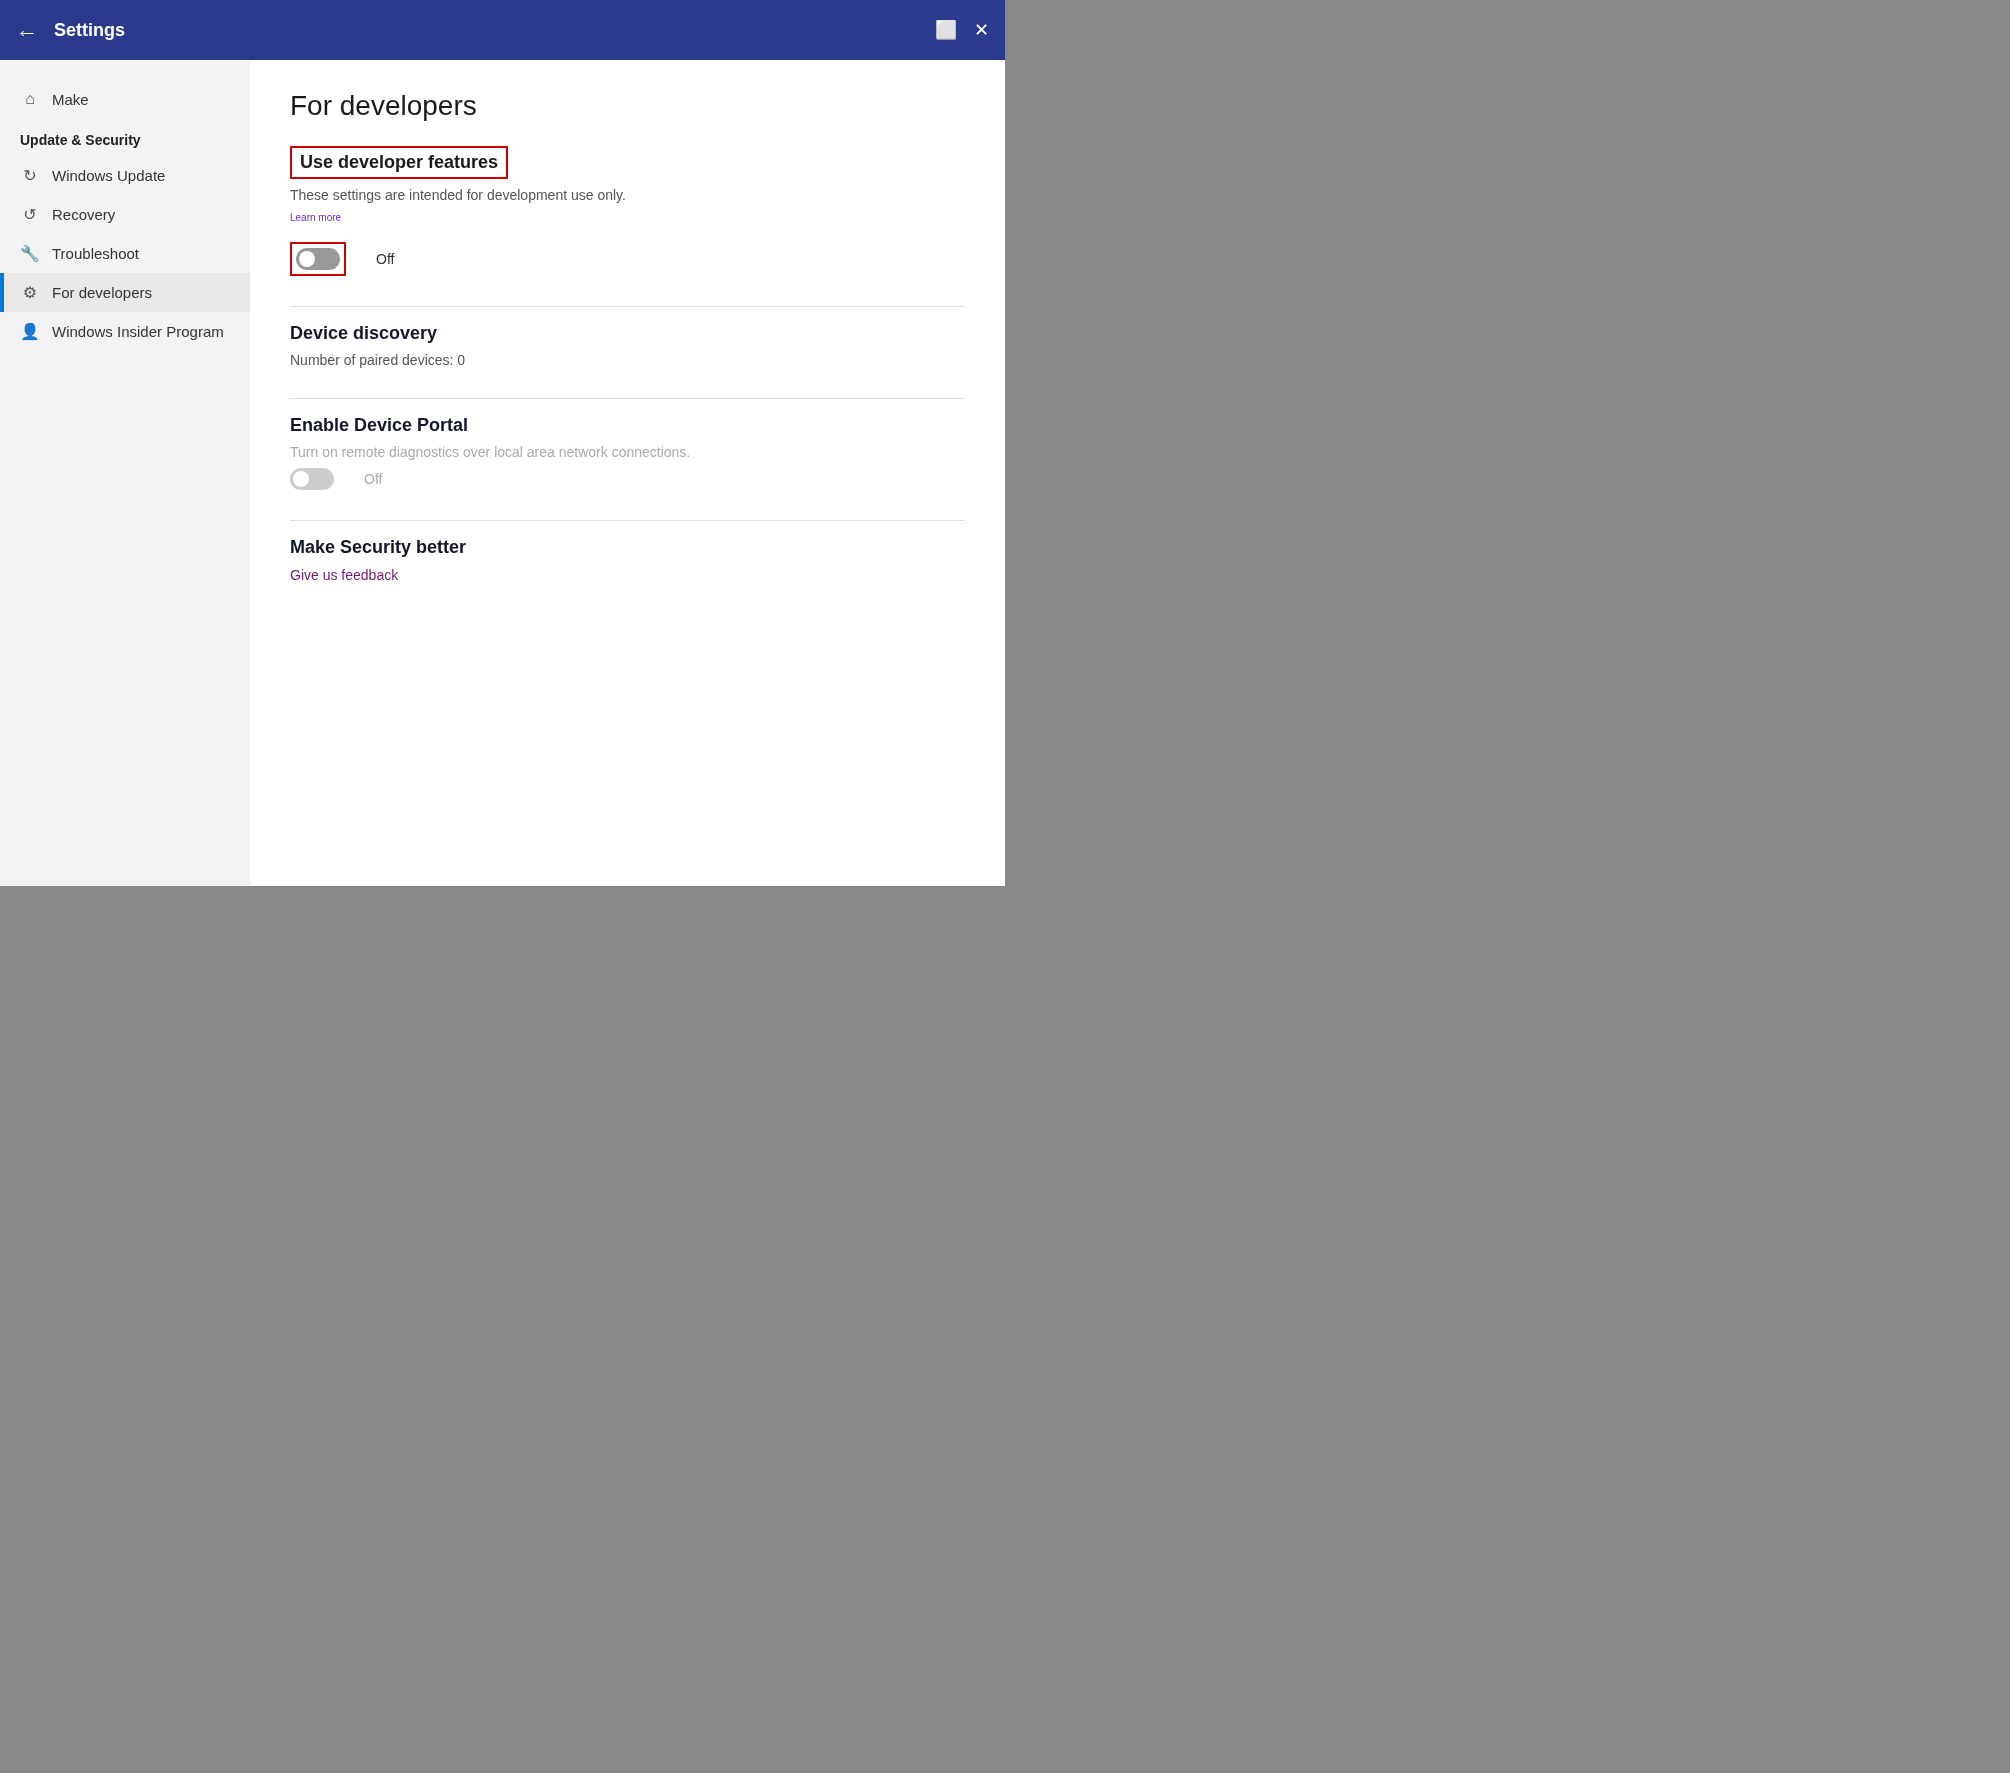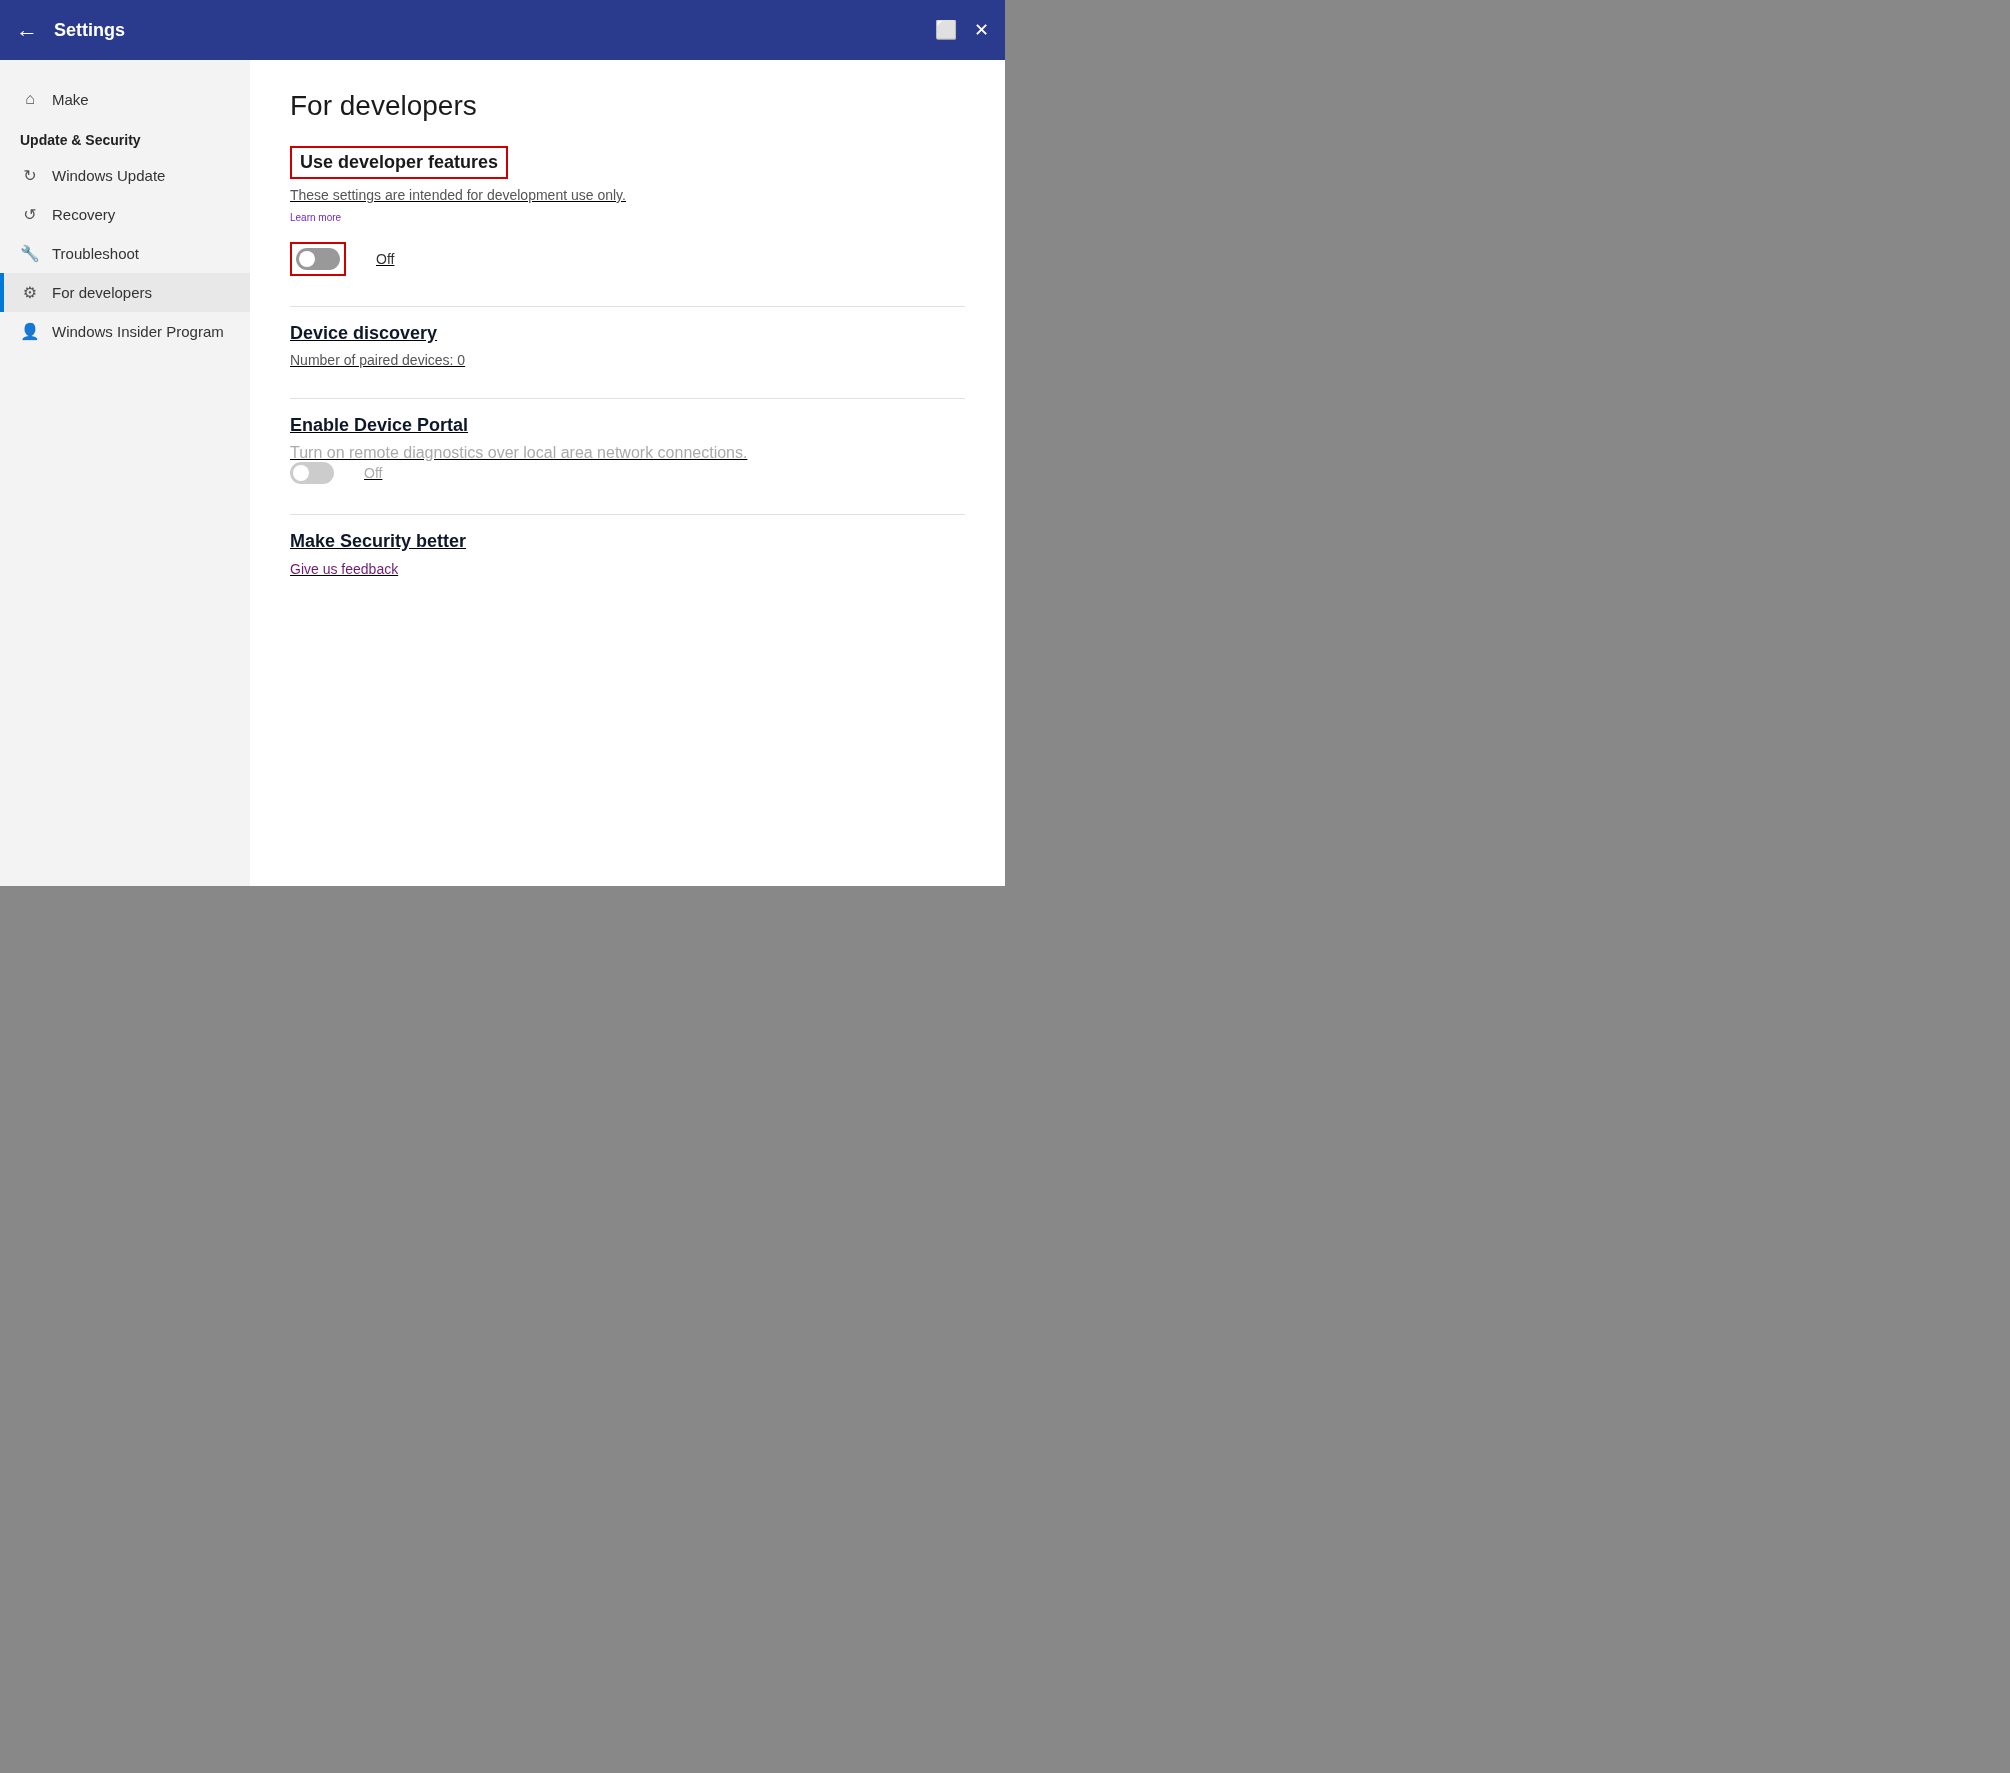--- a/index.html
+++ b/index.html
@@ -116,21 +116,20 @@
     .page-title {
       font-size: 28px;
       font-weight: 300;
       color: #1a1a1a;
       margin-bottom: 24px;
     }
 
     
     .section {
       margin-bottom: 30px;
-      text-decoration: underline;
     }
     .section-heading {
       font-size: 18px;
       font-weight: 600;
       color: #1a1a1a;
       margin-bottom: 8px;
       border: 2px solid #c00;
       display: inline-block;
       padding: 4px 8px;
     }
@@ -201,22 +200,23 @@
       margin-bottom: 8px;
     }
 
     .paired-devices {
       font-size: 14px;
       color: #555;
       margin-bottom: 16px;
     }
 
     .remote-desc {
-      font-size: 16px;
+      font-size: 14px;
       color: #aaa;
+      margin-bottom: 8px;
     }
 
     .feedback-link {
       color: #701a75;
       font-size: 14px;
       cursor: pointer;
       text-decoration: none;
     }
 
     .divider {

